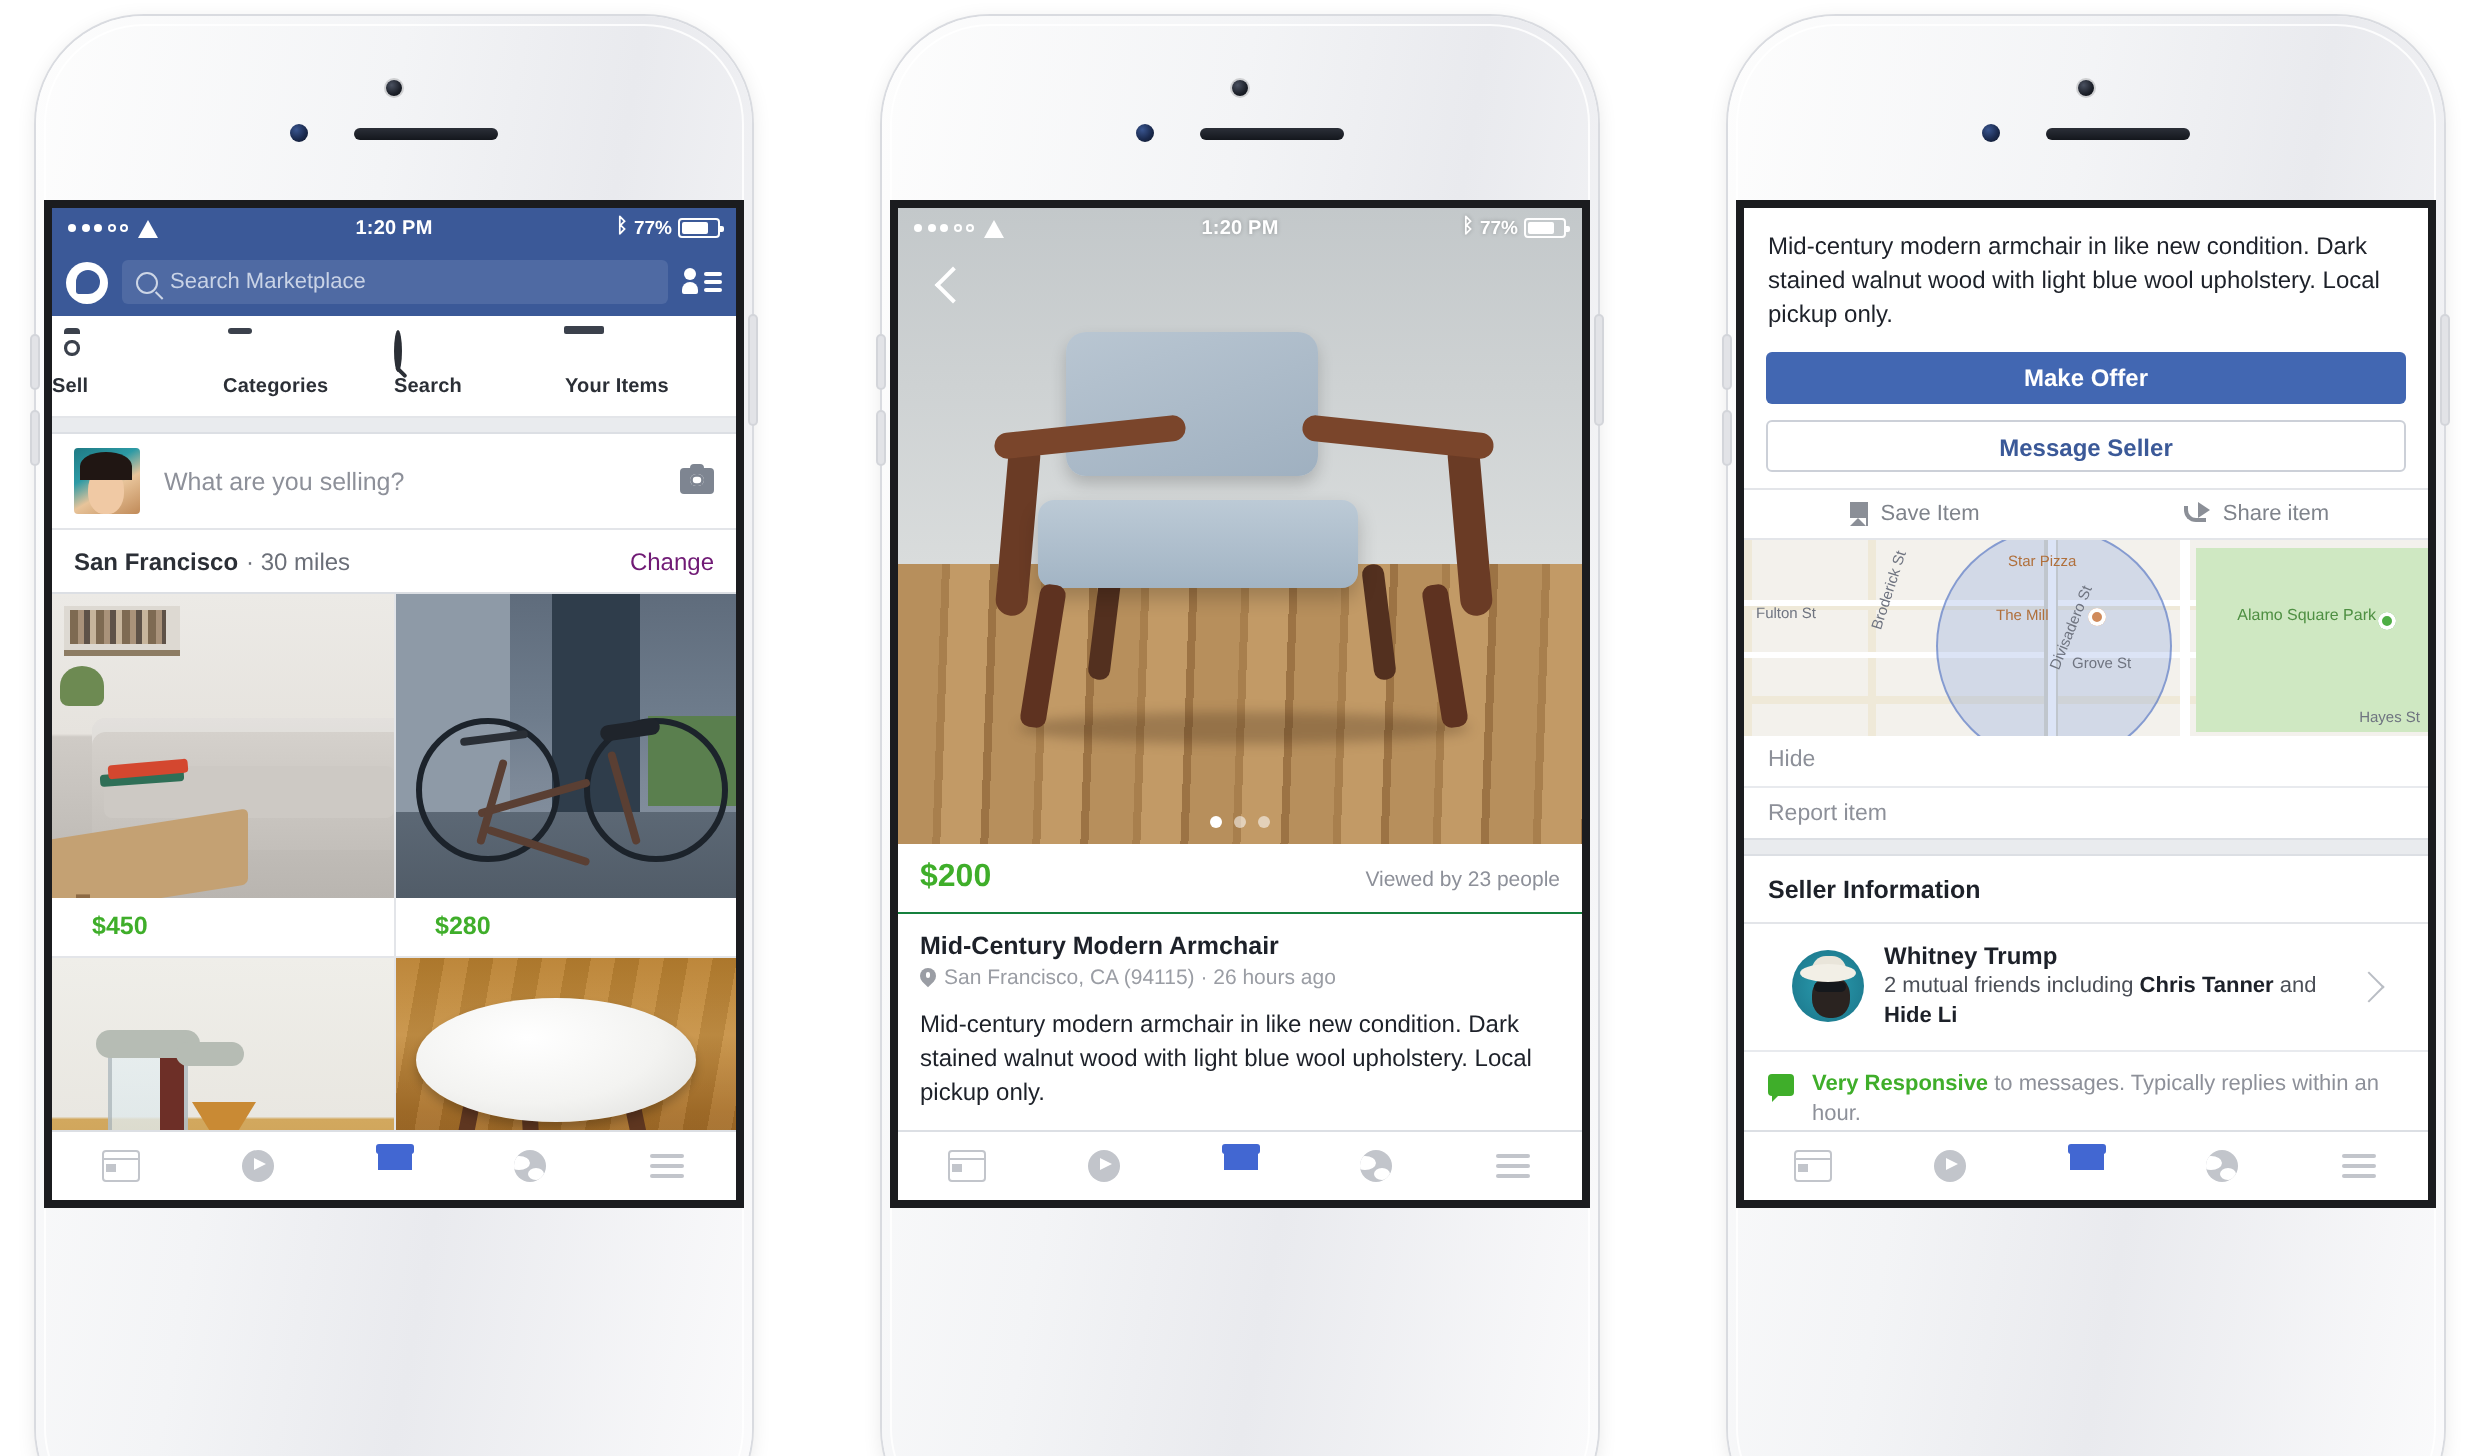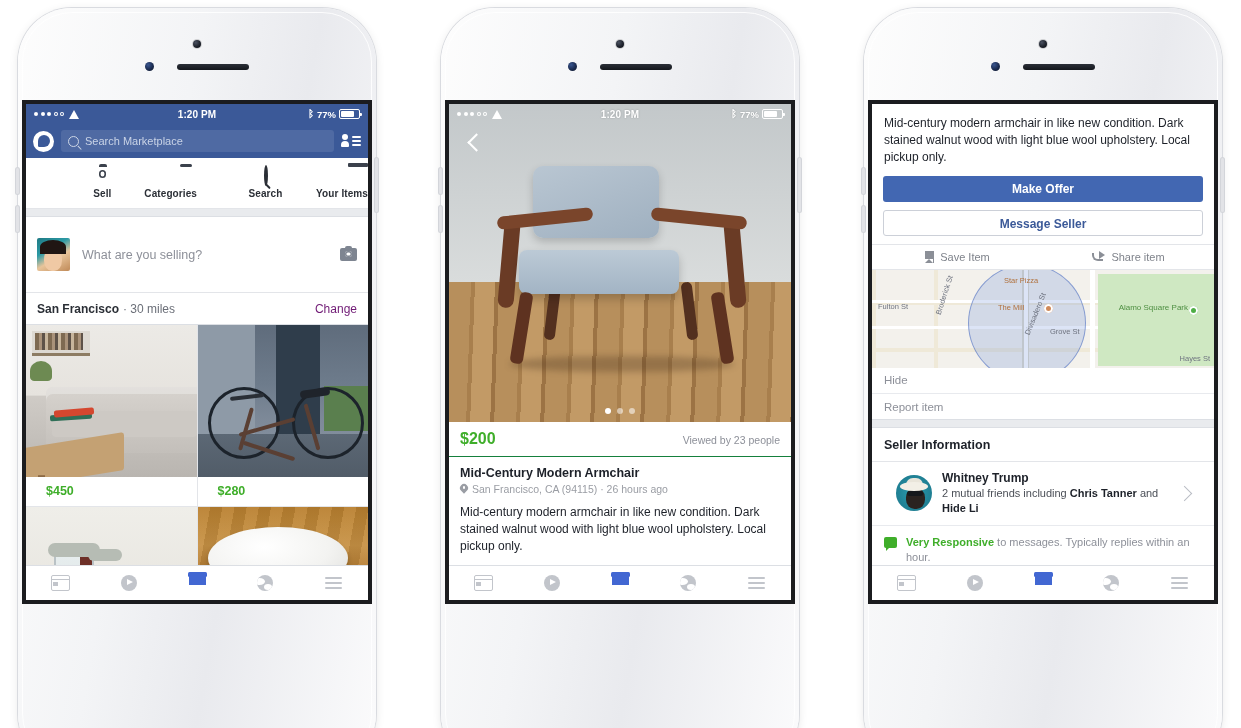--- a/index.html
+++ b/index.html
@@ -71,21 +71,21 @@
   .friendreq{width:20px;height:16px;position:relative;flex:0 0 20px;}
   .friendreq .fr-head{position:absolute;left:1px;top:1px;width:6px;height:6px;border-radius:50%;background:#fff;}
   .friendreq .fr-body{position:absolute;left:0;top:8px;width:8px;height:6px;border-radius:4px 4px 1px 1px;background:#fff;}
   .friendreq i{position:absolute;right:0;height:1.7px;background:#fff;border-radius:1px;}
   .friendreq i:nth-of-type(1){top:3px;width:9px;}
   .friendreq i:nth-of-type(2){top:7px;width:9px;}
   .friendreq i:nth-of-type(3){top:11px;width:9px;}
 
   
   .quickrow{flex:0 0 50px;background:#fff;display:flex;align-items:center;border-bottom:1px solid #e3e5e9;}
-  .qa{flex:1;display:flex;flex-direction:column;align-items:flex-end;justify-content:center;gap:4px;}
+  .qa{flex:1;display:flex;flex-direction:column;align-items:flex-start;justify-content:center;gap:4px;}
   .qa .lbl{font-size:10px;font-weight:bold;color:#2b2f36;letter-spacing:.1px;}
   .ic{width:19px;height:17px;position:relative;}
   
   .ic-camera{width:20px;height:15px;border-radius:3px;background:#3b414c;position:relative;}
   .ic-camera:before{content:"";position:absolute;left:6px;top:-3px;width:8px;height:3px;border-radius:2px 2px 0 0;background:#3b414c;}
   .ic-camera:after{content:"";position:absolute;left:6.2px;top:3.4px;width:7.6px;height:7.6px;border-radius:50%;background:#fff;
     box-shadow:inset 0 0 0 1.6px #3b414c;}
   
   .ic-cat{width:17px;height:16px;background:#3b414c;border-radius:2px 2px 3px 3px;position:relative;}
   .ic-cat:before{content:"";position:absolute;left:2.4px;top:-3px;width:12px;height:3.4px;border-radius:2px;background:#3b414c;}
@@ -94,21 +94,21 @@
   .ic-search{width:13px;height:13px;border:2.3px solid #2b2f36;border-radius:50%;position:relative;margin:1px auto 0;}
   .ic-search:after{content:"";position:absolute;right:-5px;bottom:-3.4px;width:7px;height:2.4px;background:#2b2f36;border-radius:2px;transform:rotate(45deg);}
   
   .ic-items{width:18px;height:14px;background:#3b414c;border-radius:1px 1px 2px 2px;position:relative;margin-top:2px;}
   .ic-items:before{content:"";position:absolute;left:-1px;top:-4px;width:20px;height:4px;border-radius:1px;background:#3b414c;}
   .ic-items:after{content:"";position:absolute;left:4px;top:5px;width:10px;height:2px;border-radius:1px;background:#fff;}
 
   .spacer-grey{flex:0 0 7px;background:#e9ebee;border-bottom:1px solid #dcdfe4;}
 
   
-  .composer{flex:0 0 47px;background:#fff;display:flex;align-items:center;padding:14px 11px;gap:12px;border-bottom:1px solid #e3e5e9;}
+  .composer{flex:0 0 47px;background:#fff;display:flex;align-items:center;padding:0 11px;gap:12px;border-bottom:1px solid #e3e5e9;}
   .avatar-sq{width:33px;height:33px;flex:0 0 33px;border-radius:2px;overflow:hidden;position:relative;
     background:linear-gradient(150deg,#1f7a84 0%,#2c9aa5 35%,#e8c49a 60%,#c08a58 100%);}
   .avatar-sq:before{content:"";position:absolute;left:7px;top:9px;width:18px;height:24px;border-radius:50% 50% 44% 44%;
     background:#f0c9a4;}
   .avatar-sq:after{content:"";position:absolute;left:3px;top:2px;width:26px;height:14px;border-radius:50% 50% 0 0;background:#201613;}
   .composer .ph{flex:1;font-size:12.5px;color:#8d9099;}
   .cam-small{width:17px;height:13px;background:#7e8591;border-radius:2px;position:relative;flex:0 0 17px;}
   .cam-small:before{content:"";position:absolute;left:5px;top:-2.4px;width:7px;height:2.6px;border-radius:2px 2px 0 0;background:#7e8591;}
   .cam-small:after{content:"";position:absolute;left:5.3px;top:3px;width:6.4px;height:6.4px;border-radius:50%;background:#fff;
     box-shadow:inset 0 0 0 1.4px #7e8591;}
@@ -584,21 +584,21 @@
           <div class="road" style="left:152px;top:0;bottom:0;width:4px;"></div>
           <div class="road" style="left:220px;top:0;bottom:0;width:3px;"></div>
           <div class="parkgreen"></div>
           <div class="road" style="left:218px;top:0;bottom:0;width:4px;"></div>
           <div class="circle"></div>
           <div class="poi" style="left:172px;top:34px;"></div>
           <div class="poi green" style="right:16px;top:36px;"></div>
           <div class="mlbl" style="left:6px;top:32px;">Fulton St</div>
           <div class="mlbl rot" style="left:66px;top:40px;">Broderick St</div>
           <div class="mlbl rot2" style="left:155px;top:60px;">Divisadero St</div>
-          <div class="mlbl" style="left:178px;top:57px;">Grove St</div>
+          <div class="mlbl" style="left:164px;top:57px;">Grove St</div>
           <div class="mlbl" style="left:132px;top:6px;color:#b0703c;">Star Pizza</div>
           <div class="mlbl" style="left:126px;top:33px;color:#b0703c;">The Mill</div>
           <div class="mlbl park" style="right:26px;top:33px;">Alamo Square Park</div>
           <div class="mlbl" style="right:4px;top:84px;">Hayes St</div>
         </div>
 
         <div class="rowitem">
               <span>Hide</span>
             </div>
         <div class="rowitem last">

